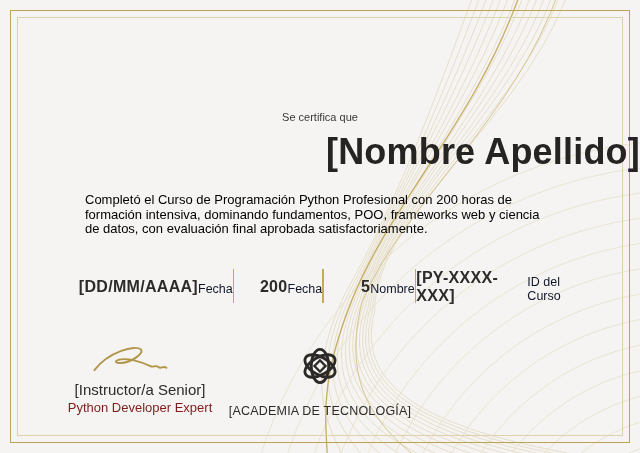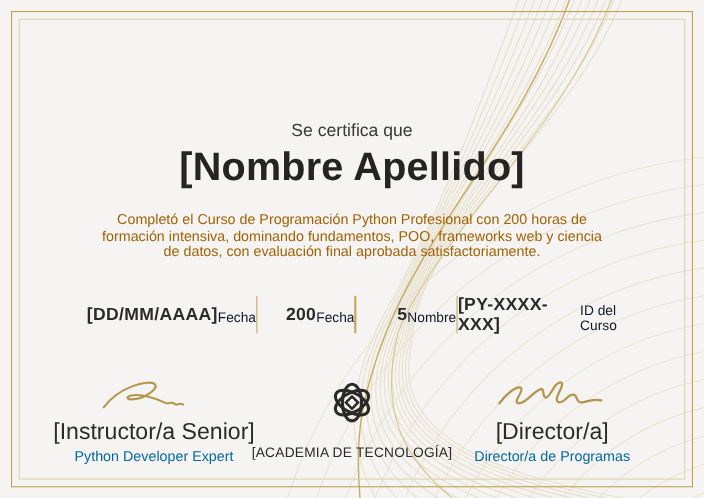--- a/index.html
+++ b/index.html
@@ -25,52 +25,51 @@
   .content{position:absolute;inset:0;}
   .cert-title{
     position:absolute;top:46px;left:0;right:0;
     text-align:center;
     font-size:33px;font-weight:600;letter-spacing:0.5px;
     color:#2d2b29;
   }
   .cert-subtitle{
     position:absolute;top:111px;left:0;right:0;
     text-align:center;
-    font-size:16px;color:#3a3835;
+    font-size:11px;color:#3a3835;
   }
   .recipient{
     position:absolute;top:131px;left:0;right:0;
-    text-align:center;
+    text-align:right;
     font-size:36px;font-weight:600;letter-spacing:0.2px;
     color:#262422;
   }
   .description{
     position:absolute;top:193px;left:85px;width:470px;
-    text-align:center;
-    font-size:13px;line-height:14.6px;color:#a16207;
+    font-size:13px;line-height:14.6px;color:#000000;
   }
   .stats-row{
     position:absolute;top:266px;left:0;right:0;
     display:flex;justify-content:center;align-items:stretch;
   }
   .stat-col{display:flex;justify-content:flex-end;align-items:center;padding-top:3px;}
   .stat-col.w1{width:175px;}
   .stat-col.w2{width:88px;}
   .stat-col.w3{width:91px;}
   .stat-col.w4{width:166px;gap:16px;}
   .stat-value{font-size:16px;font-weight:600;color:#2d2b29;letter-spacing:0.3px;}
   .stat-label{font-size:12.5px;color:#0f172a;margin-top:3px;}
   .stat-divider{width:1.5px;background:#c3ab5e;height:34px;align-self:center;}
   .sig-block{position:absolute;top:340px;width:220px;text-align:center;}
   .sig-left{left:30px;}
   .sig-center{left:210px;top:344px;}
   .sig-right{left:392px;}
   .sig-art{height:36px;display:flex;align-items:flex-end;justify-content:center;}
-  .sig-name{font-size:21px;color:#2d2b29;margin-top:5px;}
-  .sig-role{font-size:13px;color:#0369a1;margin-top:2px;}
+  .sig-name{font-size:15px;color:#2d2b29;margin-top:5px;}
+  .sig-role{font-size:13px;color:#7f1d1d;margin-top:2px;}
   .org-label{font-size:12.5px;color:#2d2b29;margin-top:16px;letter-spacing:0.2px;}
   .org-icon-wrap{display:flex;justify-content:center;}
 </style>
 </head>
 <body>
 
 <div class="page">
 
   <svg class="swirls" viewBox="0 0 640 453" fill="none">
     <g stroke="#ebe4d2" stroke-width="1">
@@ -157,24 +156,15 @@
         <svg width="42" height="44" viewBox="0 0 48 48" fill="none" stroke="#2b2a28">
           <ellipse cx="24" cy="24" rx="10" ry="19" stroke-width="3.2"></ellipse>
           <ellipse cx="24" cy="24" rx="10" ry="19" stroke-width="3.2" transform="rotate(60 24 24)"></ellipse>
           <ellipse cx="24" cy="24" rx="10" ry="19" stroke-width="3.2" transform="rotate(120 24 24)"></ellipse>
           <rect x="19.5" y="19.5" width="9" height="9" stroke-width="2.6" transform="rotate(45 24 24)"></rect>
         </svg>
       </div>
       <div class="org-label">[ACADEMIA DE TECNOLOGÍA]</div>
     </div>
 
-    <div class="sig-block sig-right">
-      <div class="sig-art">
-        <svg width="108" height="36" viewBox="0 0 120 42" fill="none" stroke="#b2974b" stroke-width="2.4" stroke-linecap="round">
-          <path d="M4,31 C14,18 24,12 27,15 C30,18 18,30 24,31 C32,32 40,18 48,16 C52,15 49,24 53,25 C57,26 60,14 66,10 C70,7 72,10 69,16 C66,22 62,30 68,30 C74,30 76,22 82,22 C88,22 84,31 92,30 C99,29 104,26 112,28"></path>
-        </svg>
-      </div>
-      <div class="sig-name">[Director/a]</div>
-      <div class="sig-role">Director/a de Programas</div>
-    </div>
 
   </div>
 </div>
 
 </body></html>

